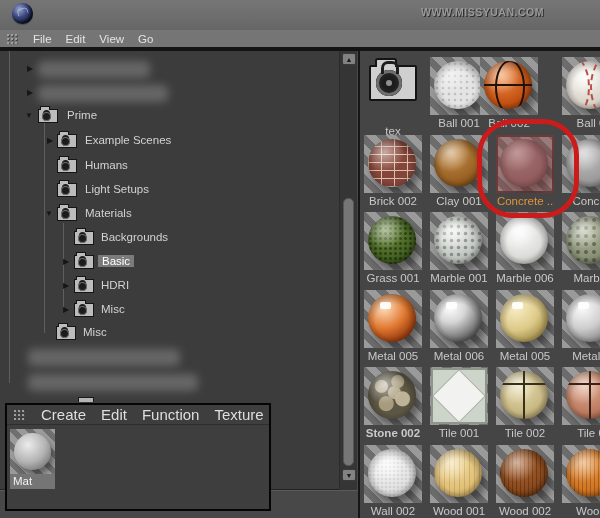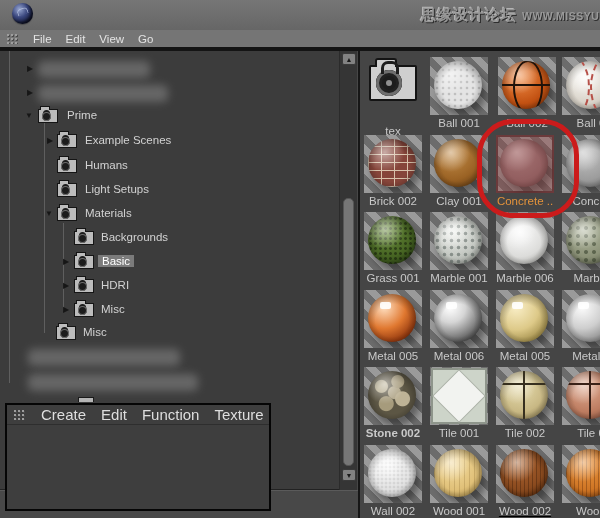--- a/index.html
+++ b/index.html
@@ -158,21 +158,20 @@
   .mlabel { height:15px; line-height:15px; font-size:11.5px; padding-left:3px; white-space:nowrap; }
   .mlabel.plain { background:#757575; color:#f2f2f2; }
   .mlabel.hl { background:#f0a31e; color:#4a1808; display:inline-block; padding:0 3px; }
 </style>
 </head>
 <body>
 
 <div class="titlebar">
   <div class="c4d-logo"></div>
   <div class="watermark">
-    <span class="wm-cn">思缘设计论坛</span>
     <span class="wm-url">WWW.MISSYUAN.COM</span>
   </div>
 </div>
 
 <div class="menubar">
   <div class="grip"></div>
   <span class="mitem">File</span>
   <span class="mitem">Edit</span>
   <span class="mitem">View</span>
   <span class="mitem">Go</span>
@@ -263,21 +262,21 @@
       </div>
     </div>
   <div class="clabel">tex</div>
 </div>
 <div class="cell" style="left:428px; top:57px;">
   <div class="thumb">
       <div class="sphere golf"></div>
     </div>
   <div class="clabel">Ball 001</div>
 </div>
-<div class="cell" style="left:496px; top:57px;">
+<div class="cell" style="left:478px; top:57px;">
   <div class="thumb">
       <div class="sphere basketball"></div>
     </div>
   <div class="clabel">Ball 002</div>
 </div>
 <div class="cell" style="left:560px; top:57px;">
   <div class="thumb">
       <div class="sphere baseball"></div>
     </div>
   <div class="clabel">Ball 0</div>
@@ -397,21 +396,21 @@
       <div class="sphere wall"></div>
     </div>
   <div class="clabel">Wall 002</div>
 </div>
 <div class="cell" style="left:428px; top:445px;">
   <div class="thumb">
       <div class="sphere wood1"></div>
     </div>
   <div class="clabel">Wood 001</div>
 </div>
-<div class="cell" style="left:494px; top:445px;text-decoration:underline;">
+<div class="cell" style="left:494px; top:445px;">
   <div class="thumb">
       <div class="sphere wood2"></div>
     </div>
   <div class="clabel">Wood 002</div>
 </div>
 <div class="cell" style="left:560px; top:445px;">
   <div class="thumb">
       <div class="sphere wood3"></div>
     </div>
   <div class="clabel">Wood</div>
@@ -420,13 +419,19 @@
 <div class="annotation"></div>
 
 <div class="mat-panel">
   <div class="mat-menu">
     <div class="grip"></div>
     <span class="mitem">Create</span>
     <span class="mitem">Edit</span>
     <span class="mitem">Function</span>
     <span class="mitem">Texture</span>
   </div>
+  <div class="mtile" style="left:3px;">
+    <div class="mthumb">
+        <div class="msphere m1"></div>
+      </div>
+    <div class="mlabel plain">Mat</div>
+  </div>
 </div>
 
 </body></html>

